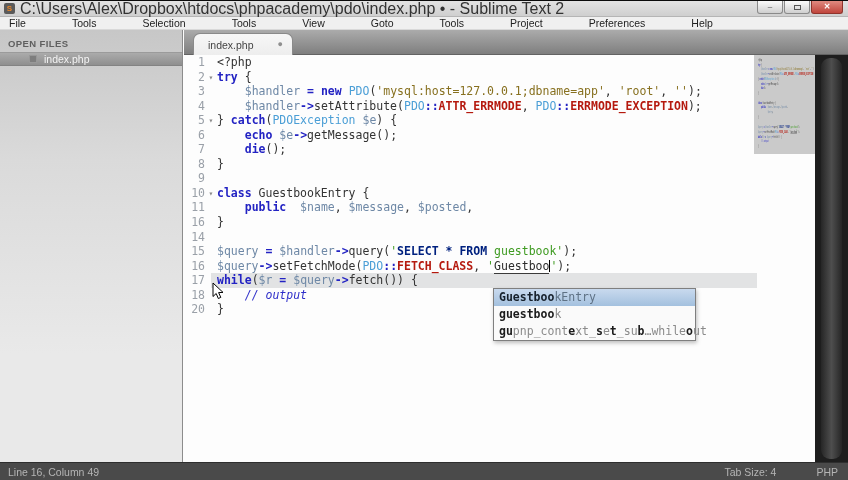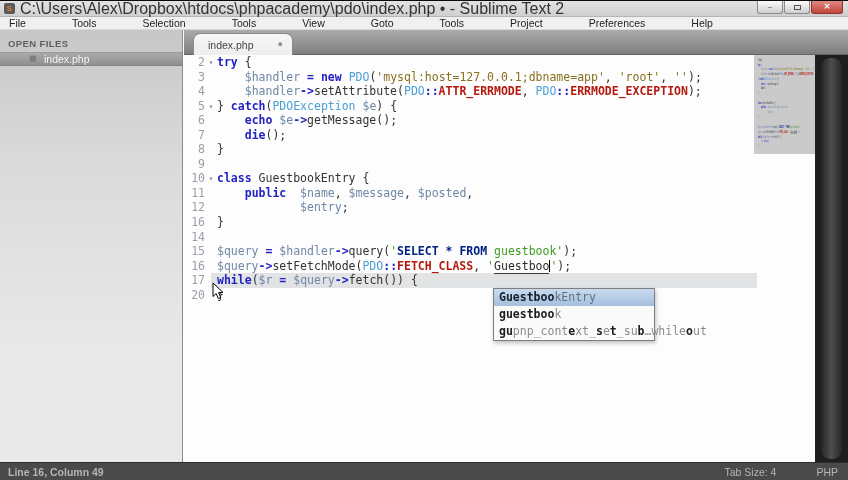--- a/index.html
+++ b/index.html
@@ -105,36 +105,36 @@
   
   .scrollbar {
     position:absolute; left:631px; top:0; width:33px; height:407px; background:#1e1e1e;
   }
   .scrollbar-thumb {
     position:absolute; left:6px; top:3px; right:6px; bottom:3px; border-radius:9px;
     background:linear-gradient(90deg,#262626,#4e4e4e 50%,#262626);
   }
   
   .autocomplete {
-    position:absolute; left:493px; top:288px; width:162px;
+    position:absolute; left:493px; top:288px; width:203px;
     background:#fafafa; border:1px solid #7f7f7f;
     font-family:"DejaVu Sans Mono", monospace; font-size:11.5px;
     box-shadow:1px 2px 4px rgba(0,0,0,0.25);
   }
   .ac-row { height:17px; line-height:17px; padding-left:5px; white-space:pre; color:#8a8a8a; }
   .ac-row b { color:#1c1c1c; font-weight:bold; }
   .ac-row.selected { background:linear-gradient(#c9daee,#a3c0de); color:#5f7285; }
   .ac-row.selected b { color:#16202b; }
   
   .statusbar {
     position:absolute; left:0; top:462px; width:848px; height:18px;
     background:var(--statusbg); border-top:1px solid #2e2e2e;
     display:flex; align-items:center; font-size:10.5px; color:#b5b5b5;
   }
-  .status-left { margin-left:8px; flex:1;font-weight:bold; }
+  .status-left { margin-left:8px; flex:1; }
   .status-tabsize { margin-right:34px;margin-left:12px; }
   .status-syntax { margin-right:10px;margin-left:6px; }
   
   .mouse-cursor { position:absolute; left:212px; top:282px; }
 </style>
 </head>
 <body>
 
 <div class="screen">
 
@@ -176,36 +176,37 @@
   <div class="tabbar">
     <div class="tab">
       <span class="tab-label">index.php</span>
       <span class="dirty-dot">●</span>
     </div>
   </div>
 
   <div class="editor">
     <div class="current-line"></div>
     <div class="code-lines" id="code-lines">
+        <div class="code-line"><span class="gutter-num">1</span><span class="fold"></span><span class="code-text"><span class="tk-p">&lt;?php</span></span></div>
         <div class="code-line"><span class="gutter-num">2</span><span class="fold">▾</span><span class="code-text"><span class="tk-k">try</span><span class="tk-p"> {</span></span></div>
         <div class="code-line"><span class="gutter-num">3</span><span class="fold"></span><span class="code-text"><span class="tk-p">    </span><span class="tk-v">$handler</span><span class="tk-p"> </span><span class="tk-k">=</span><span class="tk-p"> </span><span class="tk-k">new</span><span class="tk-p"> </span><span class="tk-c">PDO</span><span class="tk-p">(</span><span class="tk-s">'mysql:host=127.0.0.1;dbname=app'</span><span class="tk-p">, </span><span class="tk-s">'root'</span><span class="tk-p">, </span><span class="tk-s">''</span><span class="tk-p">);</span></span></div>
         <div class="code-line"><span class="gutter-num">4</span><span class="fold"></span><span class="code-text"><span class="tk-p">    </span><span class="tk-v">$handler</span><span class="tk-k">-&gt;</span><span class="tk-p">setAttribute(</span><span class="tk-c">PDO</span><span class="tk-k">::</span><span class="tk-n">ATTR_ERRMODE</span><span class="tk-p">, </span><span class="tk-c">PDO</span><span class="tk-k">::</span><span class="tk-n">ERRMODE_EXCEPTION</span><span class="tk-p">);</span></span></div>
         <div class="code-line"><span class="gutter-num">5</span><span class="fold">▾</span><span class="code-text"><span class="tk-p">} </span><span class="tk-k">catch</span><span class="tk-p">(</span><span class="tk-c">PDOException</span><span class="tk-p"> </span><span class="tk-v">$e</span><span class="tk-p">) {</span></span></div>
         <div class="code-line"><span class="gutter-num">6</span><span class="fold"></span><span class="code-text"><span class="tk-p">    </span><span class="tk-k">echo</span><span class="tk-p"> </span><span class="tk-v">$e</span><span class="tk-k">-&gt;</span><span class="tk-p">getMessage</span><span class="tk-p">();</span></span></div>
         <div class="code-line"><span class="gutter-num">7</span><span class="fold"></span><span class="code-text"><span class="tk-p">    </span><span class="tk-k">die</span><span class="tk-p">();</span></span></div>
         <div class="code-line"><span class="gutter-num">8</span><span class="fold"></span><span class="code-text"><span class="tk-p">}</span></span></div>
         <div class="code-line"><span class="gutter-num">9</span><span class="fold"></span><span class="code-text"></span></div>
         <div class="code-line"><span class="gutter-num">10</span><span class="fold">▾</span><span class="code-text"><span class="tk-k">class</span><span class="tk-p"> GuestbookEntry {</span></span></div>
         <div class="code-line"><span class="gutter-num">11</span><span class="fold"></span><span class="code-text"><span class="tk-p">    </span><span class="tk-k">public</span><span class="tk-p">  </span><span class="tk-v">$name</span><span class="tk-p">, </span><span class="tk-v">$message</span><span class="tk-p">, </span><span class="tk-v">$posted</span><span class="tk-p">,</span></span></div>
-        <div class="code-line"><span class="gutter-num">12</span><span class="fold"></span><span class="code-text"><span class="tk-p">            </span><span class="tk-v">$entry</span><span class="tk-p">;</span></span></div>
         <div class="code-line"><span class="gutter-num">16</span><span class="fold"></span><span class="code-text"><span class="tk-p">}</span></span></div>
         <div class="code-line"><span class="gutter-num">14</span><span class="fold"></span><span class="code-text"></span></div>
         <div class="code-line"><span class="gutter-num">15</span><span class="fold"></span><span class="code-text"><span class="tk-v">$query</span><span class="tk-p"> </span><span class="tk-k">=</span><span class="tk-p"> </span><span class="tk-v">$handler</span><span class="tk-k">-&gt;</span><span class="tk-p">query(</span><span class="tk-q">'</span><span class="tk-sk">SELECT * FROM</span><span class="tk-p"> </span><span class="tk-q">guestbook</span><span class="tk-q">'</span><span class="tk-p">);</span></span></div>
         <div class="code-line"><span class="gutter-num">16</span><span class="fold"></span><span class="code-text"><span class="tk-v">$query</span><span class="tk-k">-&gt;</span><span class="tk-p">setFetchMode(</span><span class="tk-c">PDO</span><span class="tk-k">::</span><span class="tk-n">FETCH_CLASS</span><span class="tk-p">, </span><span class="tk-q">'</span><span class="tk-u">Guestboo</span><span class="caret"></span><span class="tk-q">'</span><span class="tk-p">);</span></span></div>
         <div class="code-line"><span class="gutter-num">17</span><span class="fold"></span><span class="code-text"><span class="tk-k">while</span><span class="tk-p">(</span><span class="tk-v">$r</span><span class="tk-p"> </span><span class="tk-k">=</span><span class="tk-p"> </span><span class="tk-v">$query</span><span class="tk-k">-&gt;</span><span class="tk-p">fetch</span><span class="tk-p">()) {</span></span></div>
+        <div class="code-line"><span class="gutter-num">18</span><span class="fold"></span><span class="code-text"><span class="tk-p">    </span><span class="tk-cm">// output</span></span></div>
         <div class="code-line"><span class="gutter-num">20</span><span class="fold"></span><span class="code-text"><span class="tk-p">}</span></span></div>
       </div>
     <div class="minimap-viewport"></div>
     <div class="minimap">
       <div class="minimap-inner" id="minimap-inner">
           <div class="code-line"><span class="code-text"><span class="tk-p">&lt;?php</span></span></div>
           <div class="code-line"><span class="code-text"><span class="tk-k">try</span><span class="tk-p"> {</span></span></div>
           <div class="code-line"><span class="code-text"><span class="tk-p">    </span><span class="tk-v">$handler</span><span class="tk-p"> </span><span class="tk-k">=</span><span class="tk-p"> </span><span class="tk-k">new</span><span class="tk-p"> </span><span class="tk-c">PDO</span><span class="tk-p">(</span><span class="tk-s">'mysql:host=127.0.0.1;dbname=app'</span><span class="tk-p">, </span><span class="tk-s">'root'</span><span class="tk-p">, </span><span class="tk-s">''</span><span class="tk-p">);</span></span></div>
           <div class="code-line"><span class="code-text"><span class="tk-p">    </span><span class="tk-v">$handler</span><span class="tk-k">-&gt;</span><span class="tk-p">setAttribute(</span><span class="tk-c">PDO</span><span class="tk-k">::</span><span class="tk-n">ATTR_ERRMODE</span><span class="tk-p">, </span><span class="tk-c">PDO</span><span class="tk-k">::</span><span class="tk-n">ERRMODE_EXCEPTION</span><span class="tk-p">);</span></span></div>
           <div class="code-line"><span class="code-text"><span class="tk-p">} </span><span class="tk-k">catch</span><span class="tk-p">(</span><span class="tk-c">PDOException</span><span class="tk-p"> </span><span class="tk-v">$e</span><span class="tk-p">) {</span></span></div>

